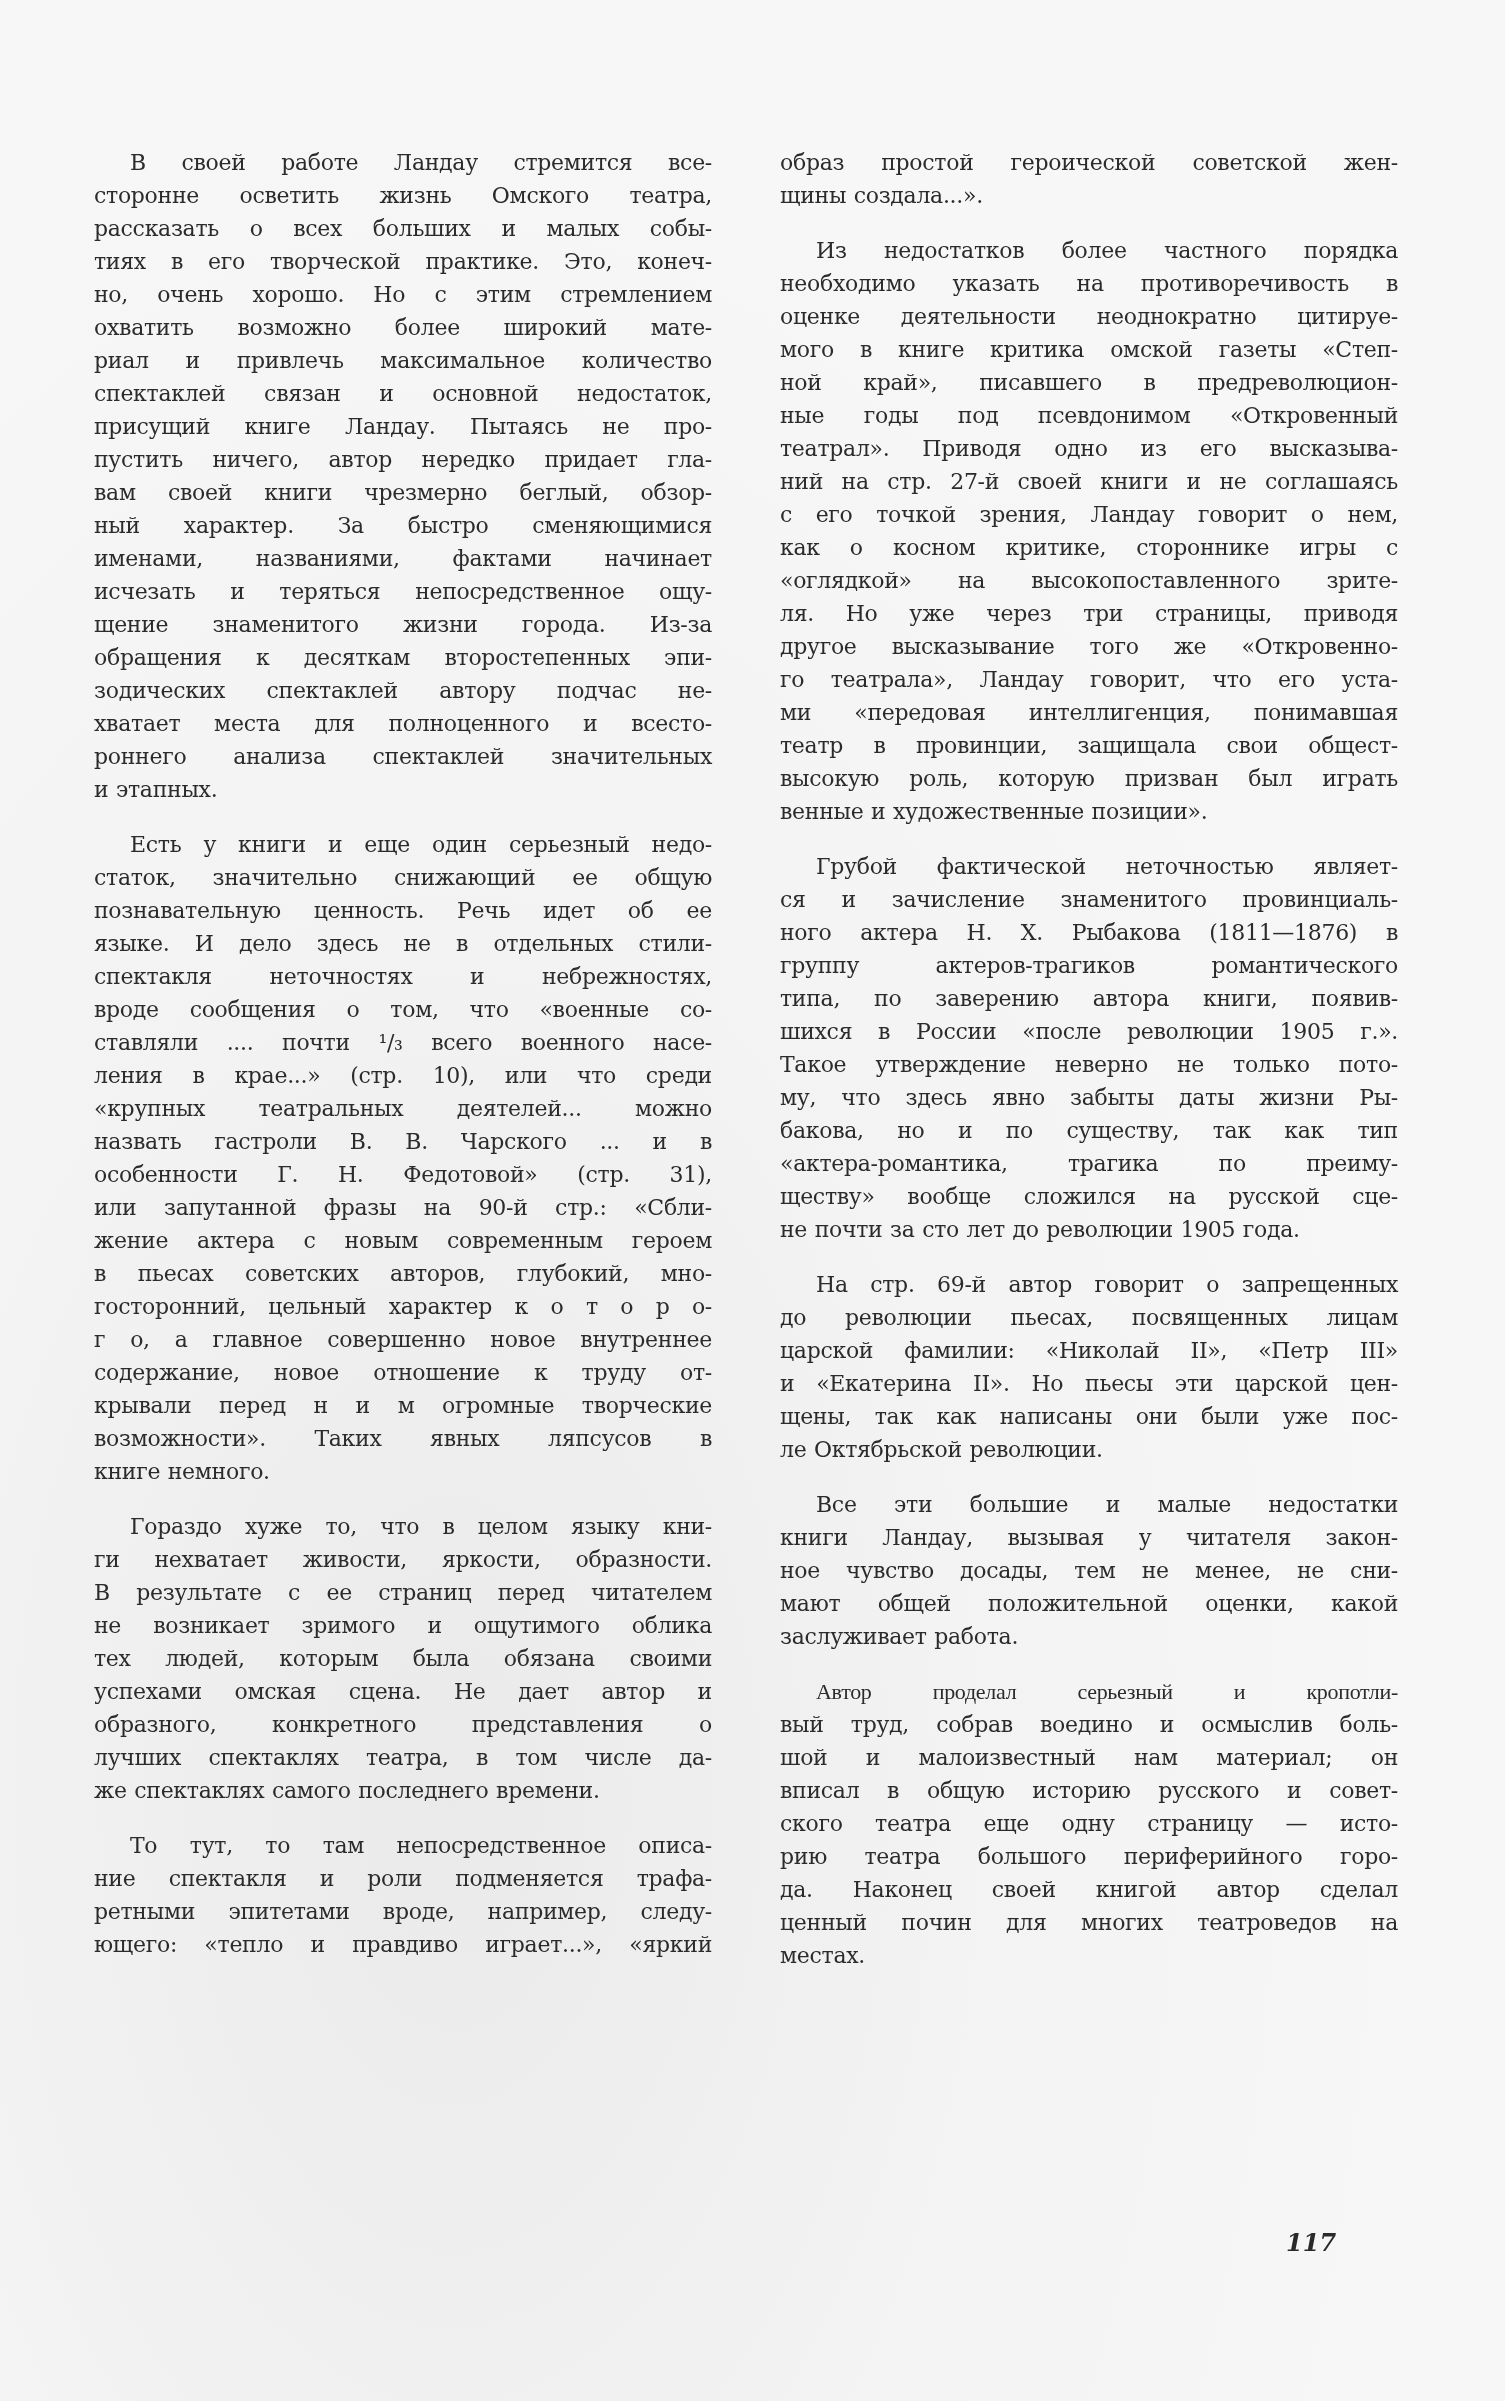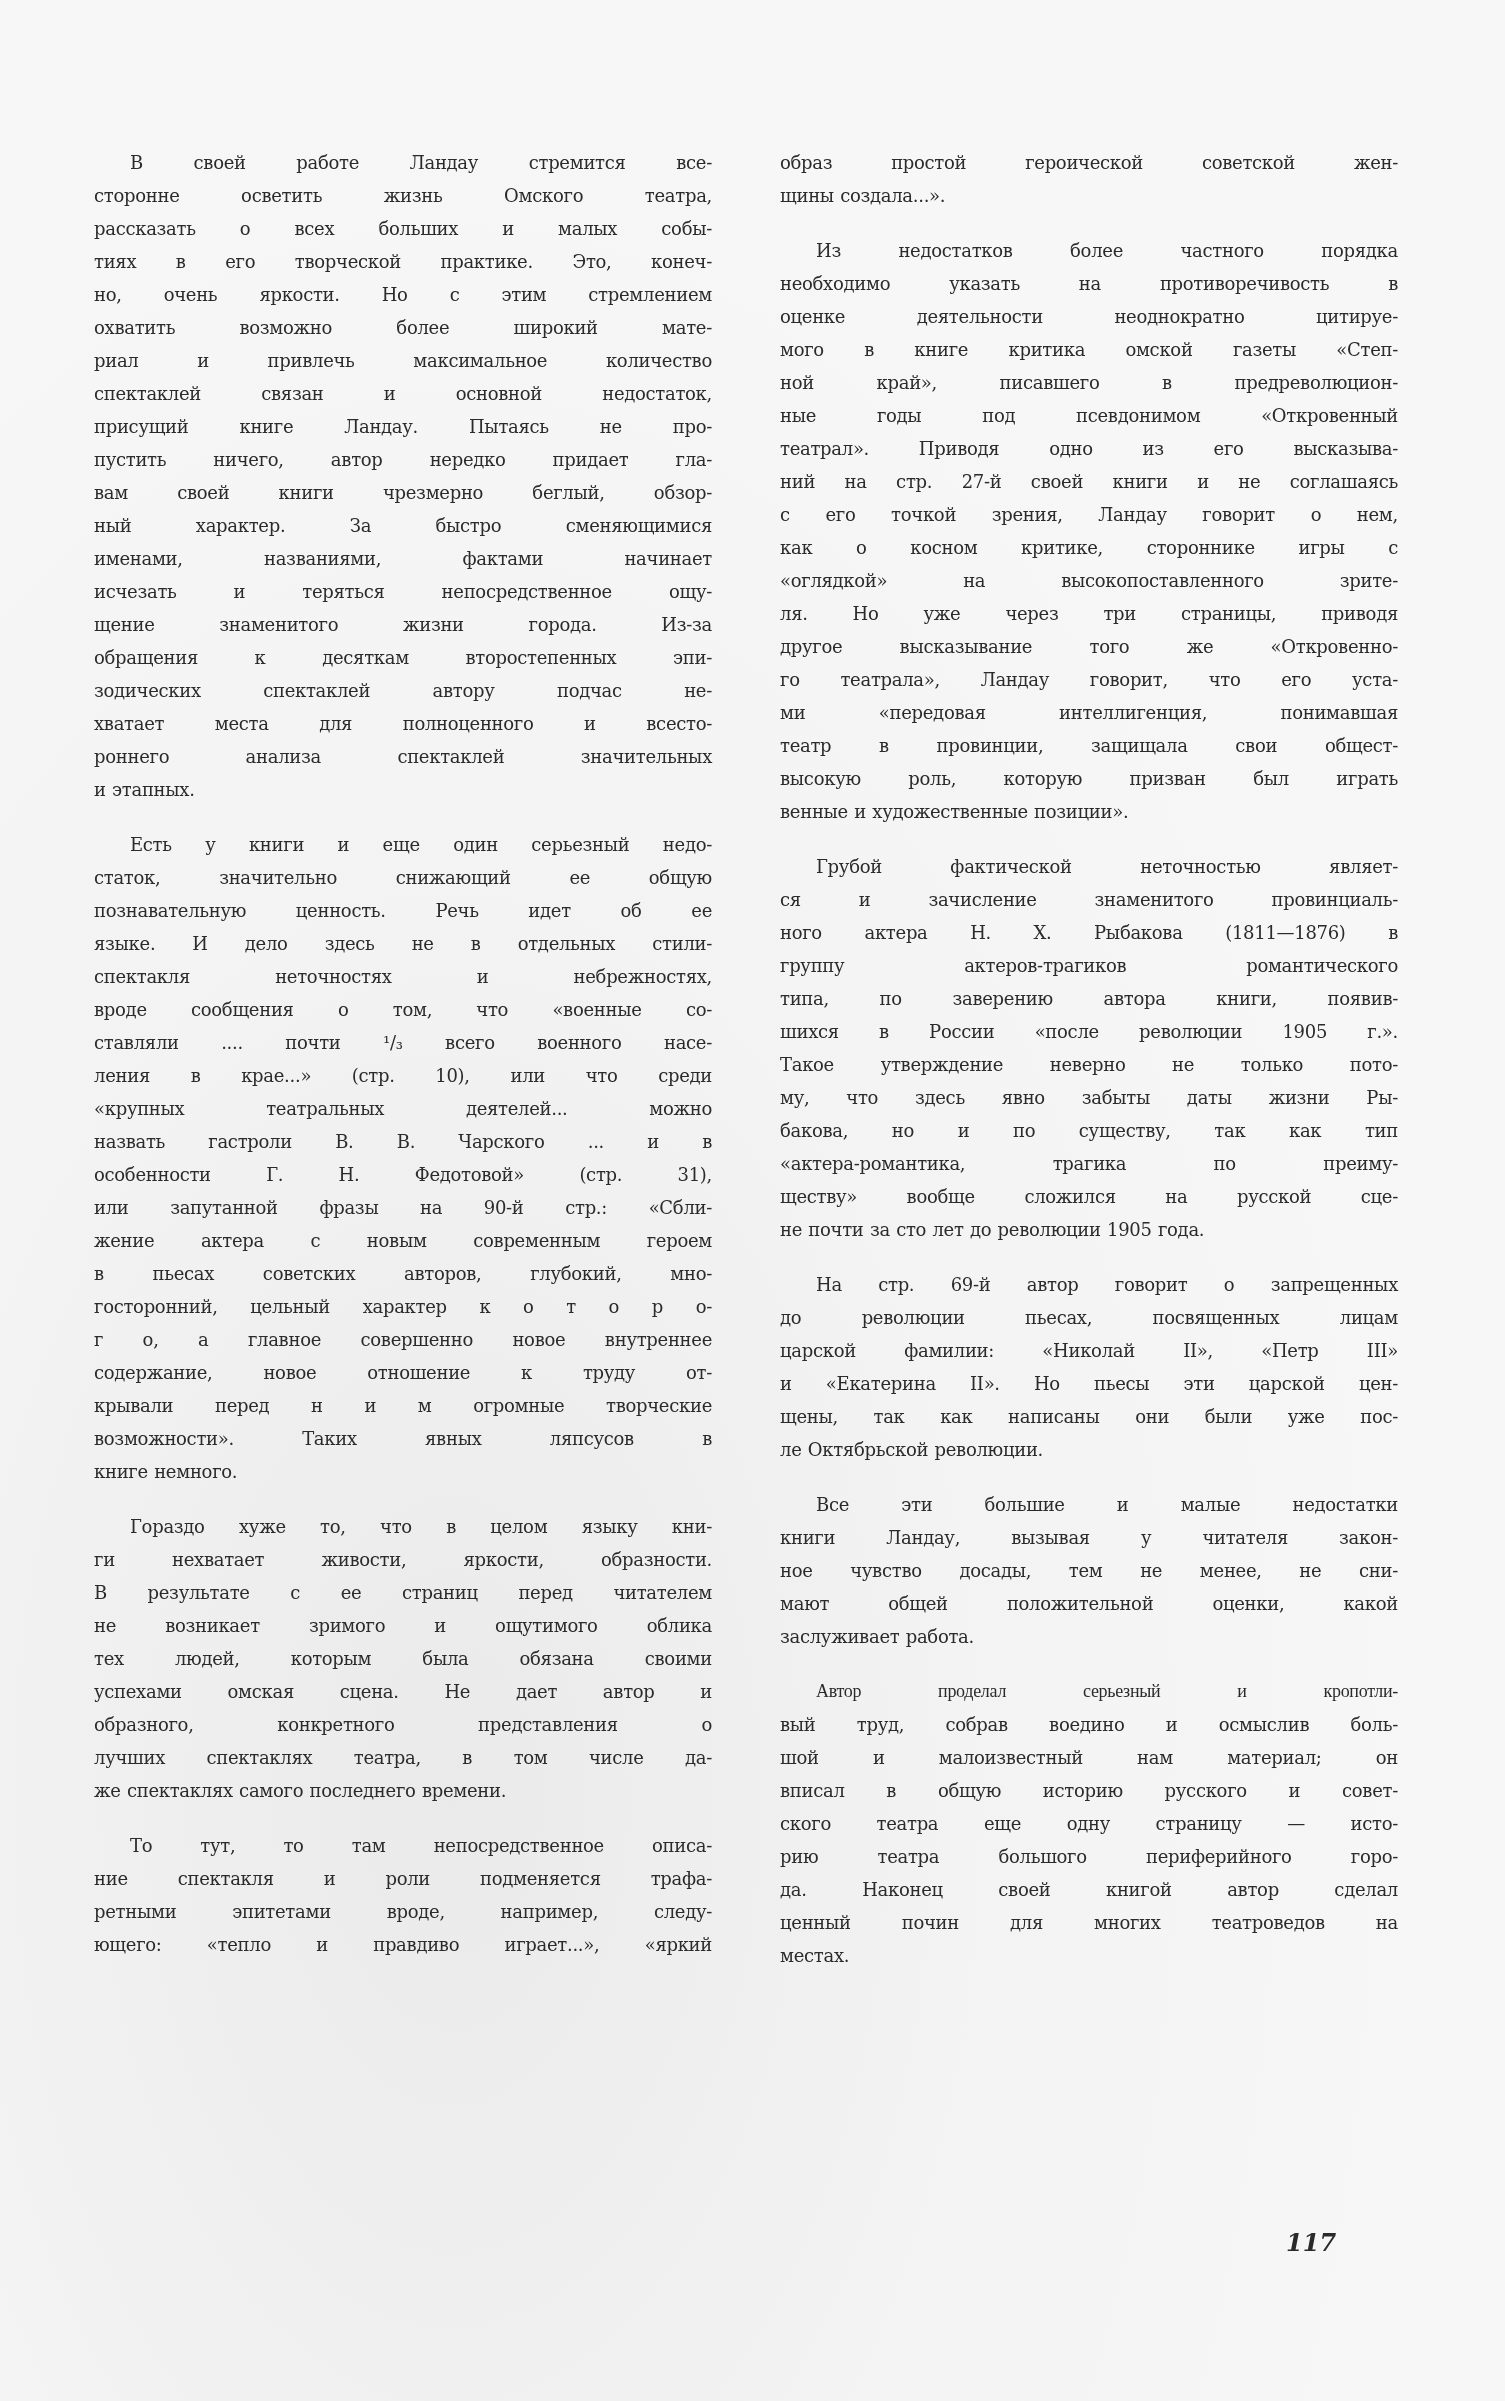--- a/index.html
+++ b/index.html
@@ -23,21 +23,21 @@
     }
     .column {
       position: absolute;
       top: 146px;
       width: 618px;
     }
     .col-left  { left: 94px; }
     .col-right { left: 780px; }
     .para {
       margin: 0 0 22px 0;
-      font-size: 18px;
+      font-size: 22px;
       line-height: 33px;
       text-align: justify;
       text-indent: 0;
       letter-spacing: -0.3px;
       word-spacing: 0.9px;
     }
     .line {
       display: block;
       text-align: justify;
       text-align-last: justify;
@@ -61,21 +61,21 @@
 <body>
 
 <div class="page">
 
   <div class="column col-left">
     <p class="para">
         <span class="line first" style="padding-left: 36px;">В своей работе Ландау стремится все-</span>
         <span class="line">сторонне осветить жизнь Омского театра,</span>
         <span class="line">рассказать о всех больших и малых собы-</span>
         <span class="line">тиях в его творческой практике. Это, конеч-</span>
-        <span class="line">но, очень яркости. Но с этим стремлением</span>
+        <span class="line">но, очень хорошо. Но с этим стремлением</span>
         <span class="line">охватить возможно более широкий мате-</span>
         <span class="line">риал и привлечь максимальное количество</span>
         <span class="line">спектаклей связан и основной недостаток,</span>
         <span class="line">присущий книге Ландау. Пытаясь не про-</span>
         <span class="line">пустить ничего, автор нередко придает гла-</span>
         <span class="line">вам своей книги чрезмерно беглый, обзор-</span>
         <span class="line">ный характер. За быстро сменяющимися</span>
         <span class="line">именами, названиями, фактами начинает</span>
         <span class="line">исчезать и теряться непосредственное ощу-</span>
         <span class="line">щение знаменитого жизни города. Из-за</span>

